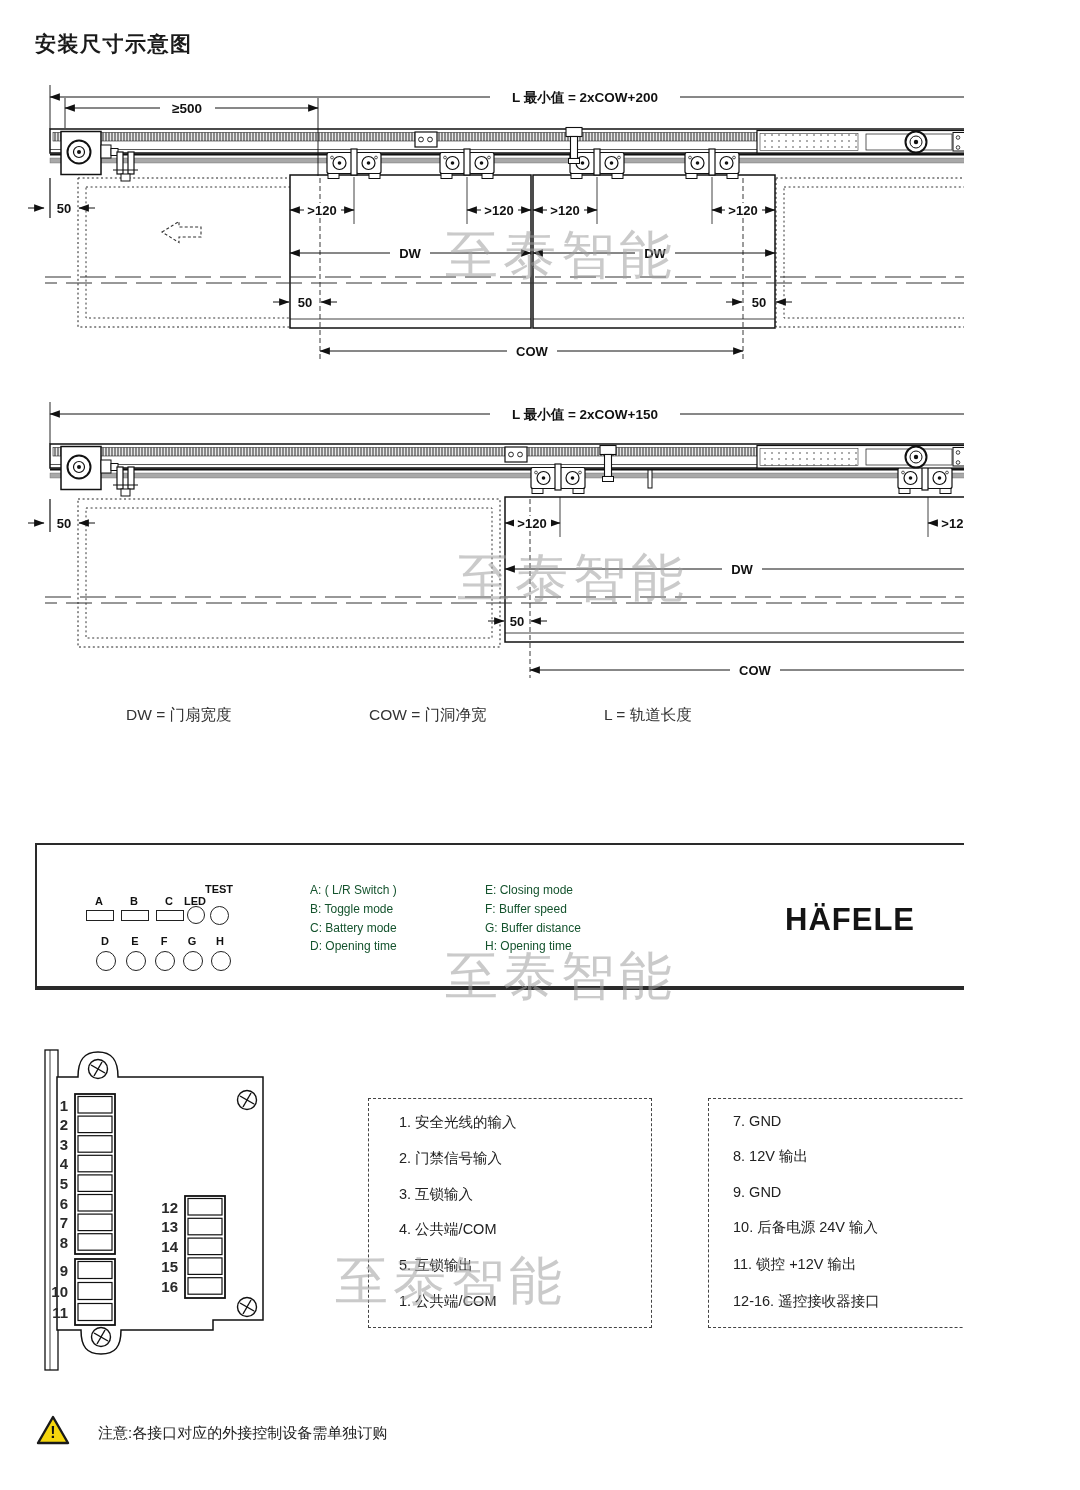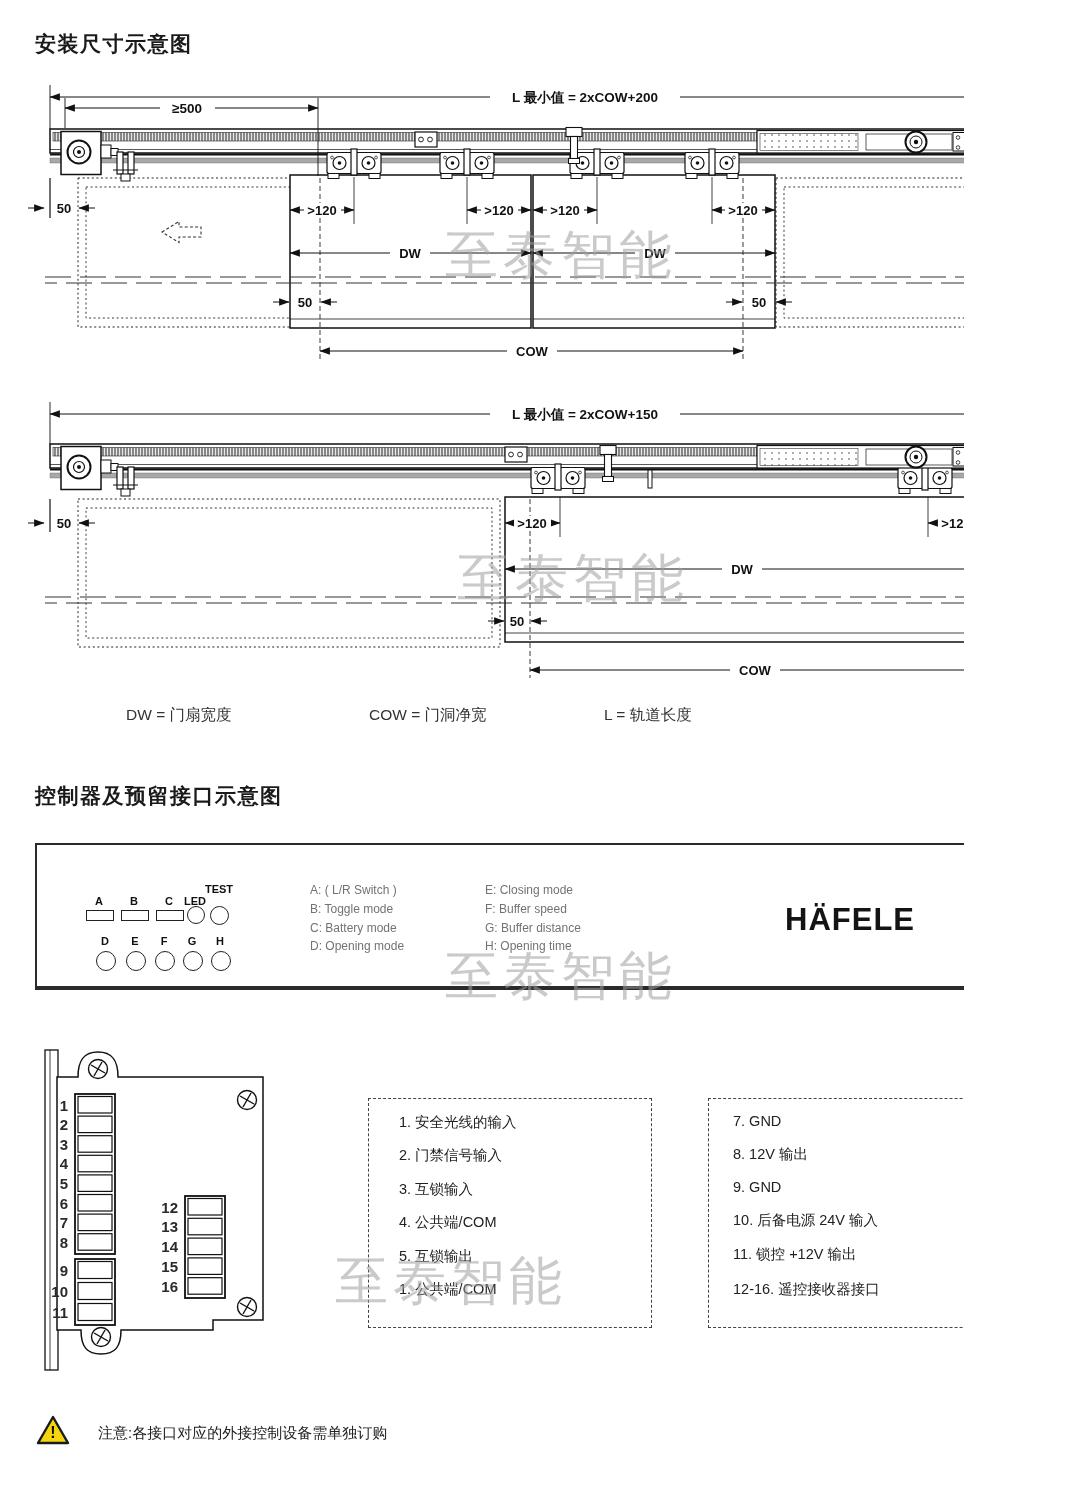--- a/index.html
+++ b/index.html
@@ -9,27 +9,27 @@
   .wm{position:absolute;font-size:53px;letter-spacing:5px;color:rgba(158,158,158,.55);
       font-weight:500;z-index:5;pointer-events:none;white-space:nowrap;}
   svg{position:absolute;z-index:2;}
   .legend-row span{position:absolute;font-size:15.5px;color:#333;margin-left:46px;}
   
   #cpanel{position:absolute;left:35px;top:843px;width:983px;height:141px;
           border:2px solid #2a2a2a;border-bottom-width:4px;z-index:2;background:transparent;}
   .plabel{position:absolute;font-size:11px;font-weight:bold;text-align:center;color:#111;}
   .prect{position:absolute;width:26px;height:9px;border:1.6px solid #222;background:#fff;}
   .pcirc{position:absolute;border:1.6px solid #222;border-radius:50%;background:#fff;}
-  .pdesc{position:absolute;font-size:12px;line-height:18.8px;color:#737373;}
+  .pdesc{position:absolute;font-size:12px;line-height:18.8px;color:#14532d;}
   .brand{position:absolute;left:748px;top:57px;font-size:31px;font-weight:900;
          letter-spacing:1px;color:#141414;}
   
   .iobox{position:absolute;border:1.6px dashed #444;z-index:2;display:flex;
          flex-direction:column;justify-content:space-between;box-sizing:border-box;
-         padding:14px 10px 28px 0;background:transparent;}
+         padding:14px 10px 16px 0;background:transparent;}
   .iobox div{font-size:14.5px;color:#222;white-space:nowrap;}
   #iobox1{left:368px;top:1098px;width:284px;height:230px;}
   #iobox1 div{padding-left:30px;}
   #iobox2{left:708px;top:1098px;width:320px;height:230px;}
   #iobox2 div{padding-left:24px;}
   #note-text{position:absolute;left:78px;top:1424px;font-size:15px;color:#222;margin-left:20px;}
   .dt{font-weight:bold;font-size:13px;fill:#111;text-anchor:middle;dominant-baseline:central;}
   .dtl{font-weight:bold;font-size:13.5px;fill:#111;text-anchor:middle;dominant-baseline:central;}
   .tn{font-size:15px;font-weight:600;fill:#2a2a2a;text-anchor:end;dominant-baseline:central;}
 </style>
@@ -93,21 +93,20 @@
       </g>
       <g id="brkt">
         <rect x="0" y="127.5" width="16" height="9" fill="#fff" stroke="#111" stroke-width="1.1"></rect>
         <rect x="4.5" y="136.5" width="7" height="22" fill="#fff" stroke="#111" stroke-width="1.1"></rect>
         <rect x="2.5" y="158.5" width="11" height="5" fill="#fff" stroke="#111" stroke-width="1"></rect>
       </g>
     </defs>
   </svg>
 
   <div class="h1" style="left:35px;top:30px">安装尺寸示意图</div>
-  <div class="h1" style="left:35px;top:782px">控制器及预留接口示意图</div>
 
   <div class="wm" style="left:445px;top:220px">至泰智能</div>
   <div class="wm" style="left:457px;top:543px">至泰智能</div>
   <div class="wm" style="left:445px;top:941px">至泰智能</div>
   <div class="wm" style="left:335px;top:1246px">至泰智能</div>
 
   <svg style="left:0;top:80px" width="1080" height="300" viewBox="0 80 1080 300">
 
     <g>
       <rect x="78" y="178" width="252" height="149" fill="none" stroke="#222" stroke-width="1" stroke-dasharray="2,2.6"></rect>
@@ -348,21 +347,21 @@
     <span class="pcirc" style="left:59px;top:106px;width:18px;height:18px"></span>
     <span class="pcirc" style="left:89px;top:106px;width:18px;height:18px"></span>
     <span class="pcirc" style="left:118px;top:106px;width:18px;height:18px"></span>
     <span class="pcirc" style="left:146px;top:106px;width:18px;height:18px"></span>
     <span class="pcirc" style="left:174px;top:106px;width:18px;height:18px"></span>
 
     <div class="pdesc" style="left:273px;top:36px">
       <div>A: ( L/R Switch )</div>
       <div>B: Toggle mode</div>
       <div>C: Battery mode</div>
-      <div>D: Opening mode</div>
+      <div>D: Opening time</div>
     </div>
     <div class="pdesc" style="left:448px;top:36px">
       <div>E: Closing mode</div>
       <div>F: Buffer speed</div>
       <div>G: Buffer distance</div>
       <div>H: Opening time</div>
     </div>
     <div class="brand">HÄFELE</div>
   </div>
 

